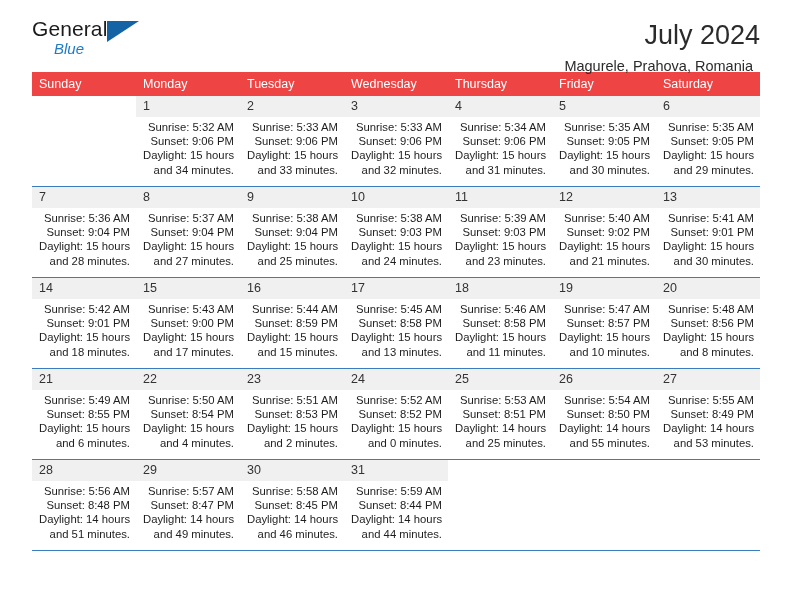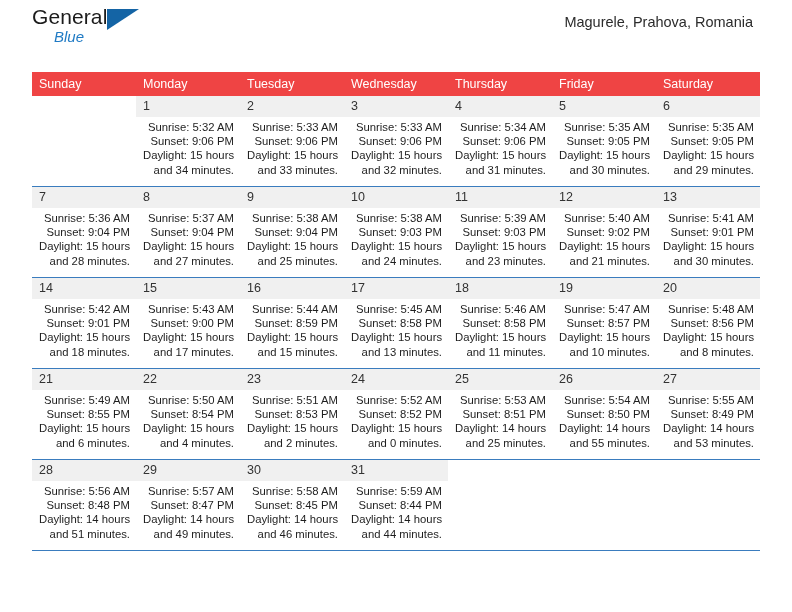--- a/index.html
+++ b/index.html
@@ -22,21 +22,21 @@
     box-sizing: border-box;
     padding: 0 32px;
   }
 
   
   .masthead {
     display: flex;
     align-items: flex-start;
     justify-content: space-between;
     height: 72px;
-    padding-top: 6px;
+    padding-top: 18px;
     box-sizing: border-box;
   }
   .brand {
     position: relative;
     width: 130px;
     height: 46px;
     flex: 0 0 auto;
   }
   .brand-general {
     position: absolute;
@@ -155,20 +155,21 @@
 
   <div class="masthead">
 
     <div class="brand">
       <span class="brand-general">General</span>
       <span class="brand-triangle"></span>
       <span class="brand-blue">Blue</span>
     </div>
 
     <div class="titles">
+      <h1 class="month-title">July 2024</h1>
       <div class="location">Magurele, Prahova, Romania</div>
     </div>
 
   </div>
 
   <table class="calendar">
     <thead>
       <tr>
         <th>Sunday</th>
         <th>Monday</th>

